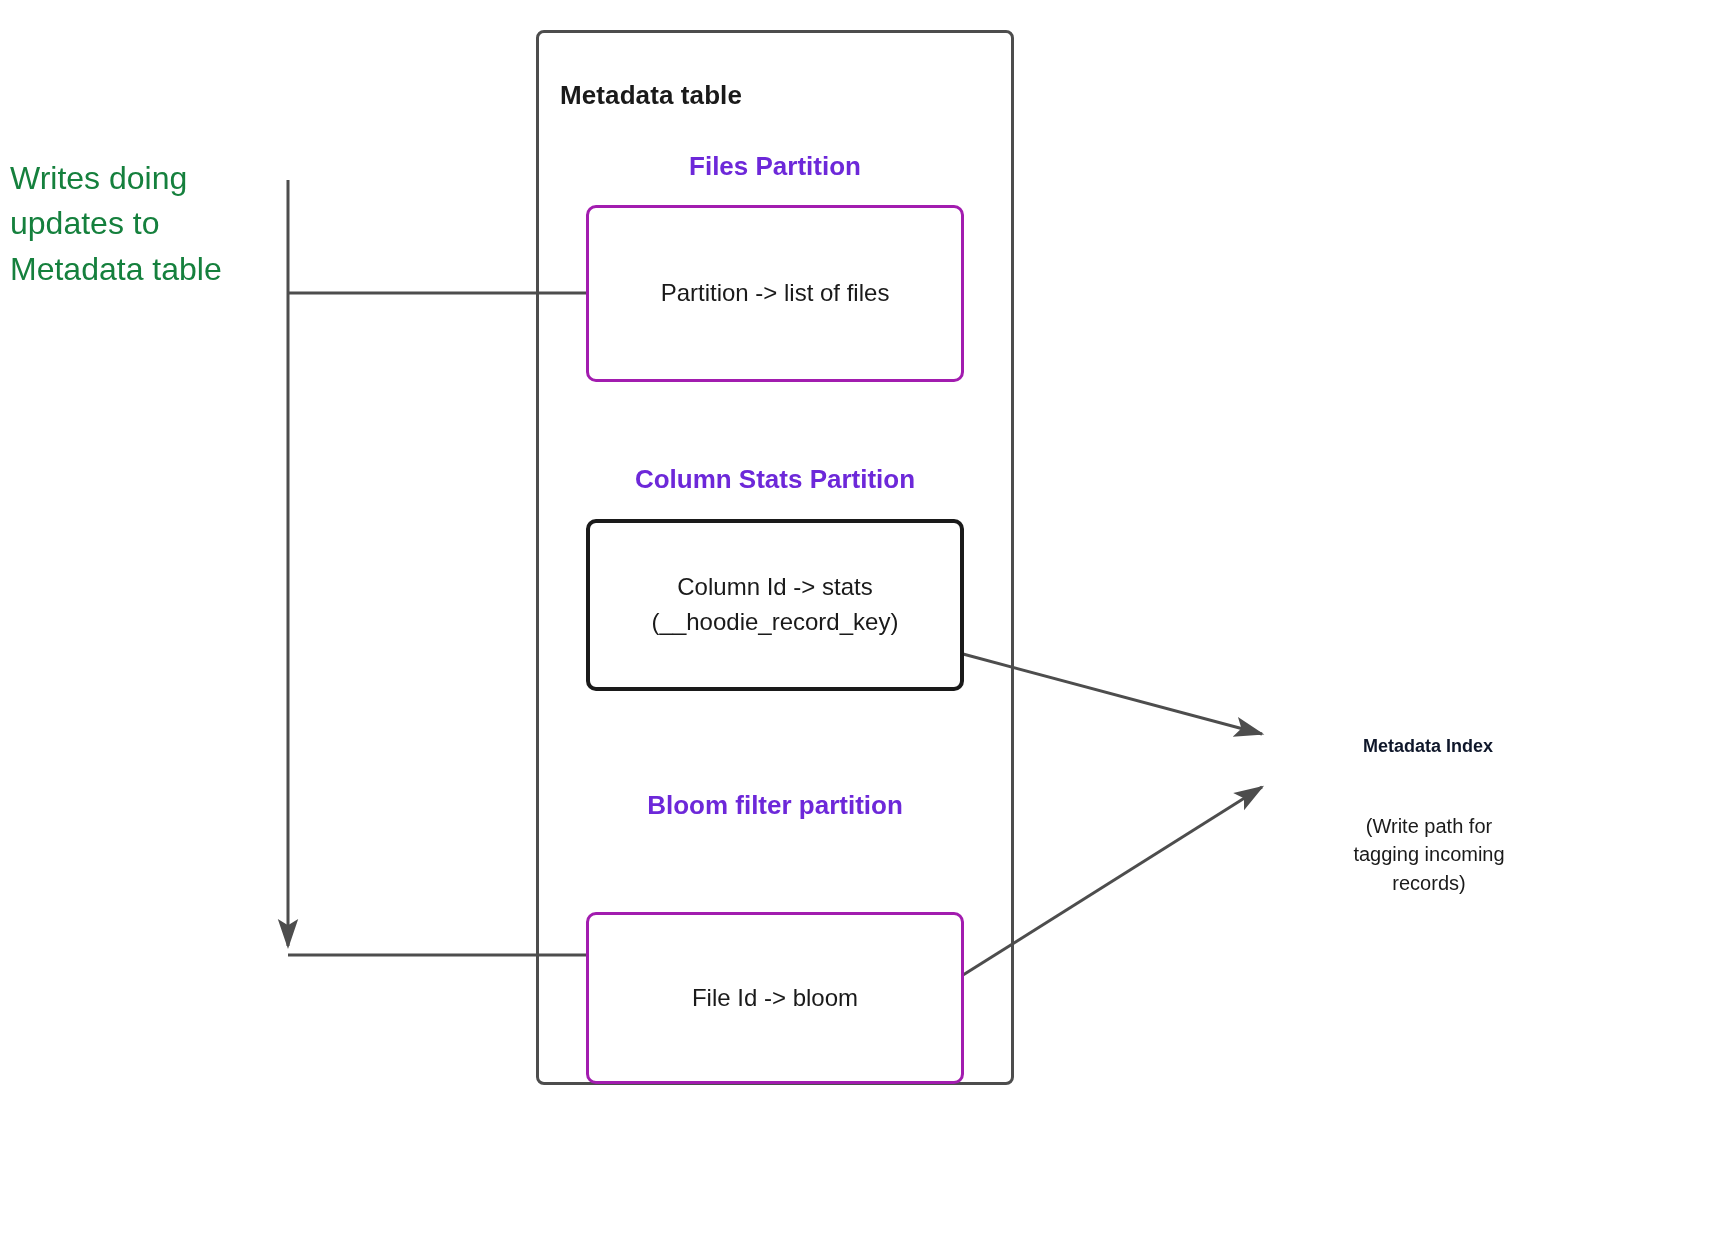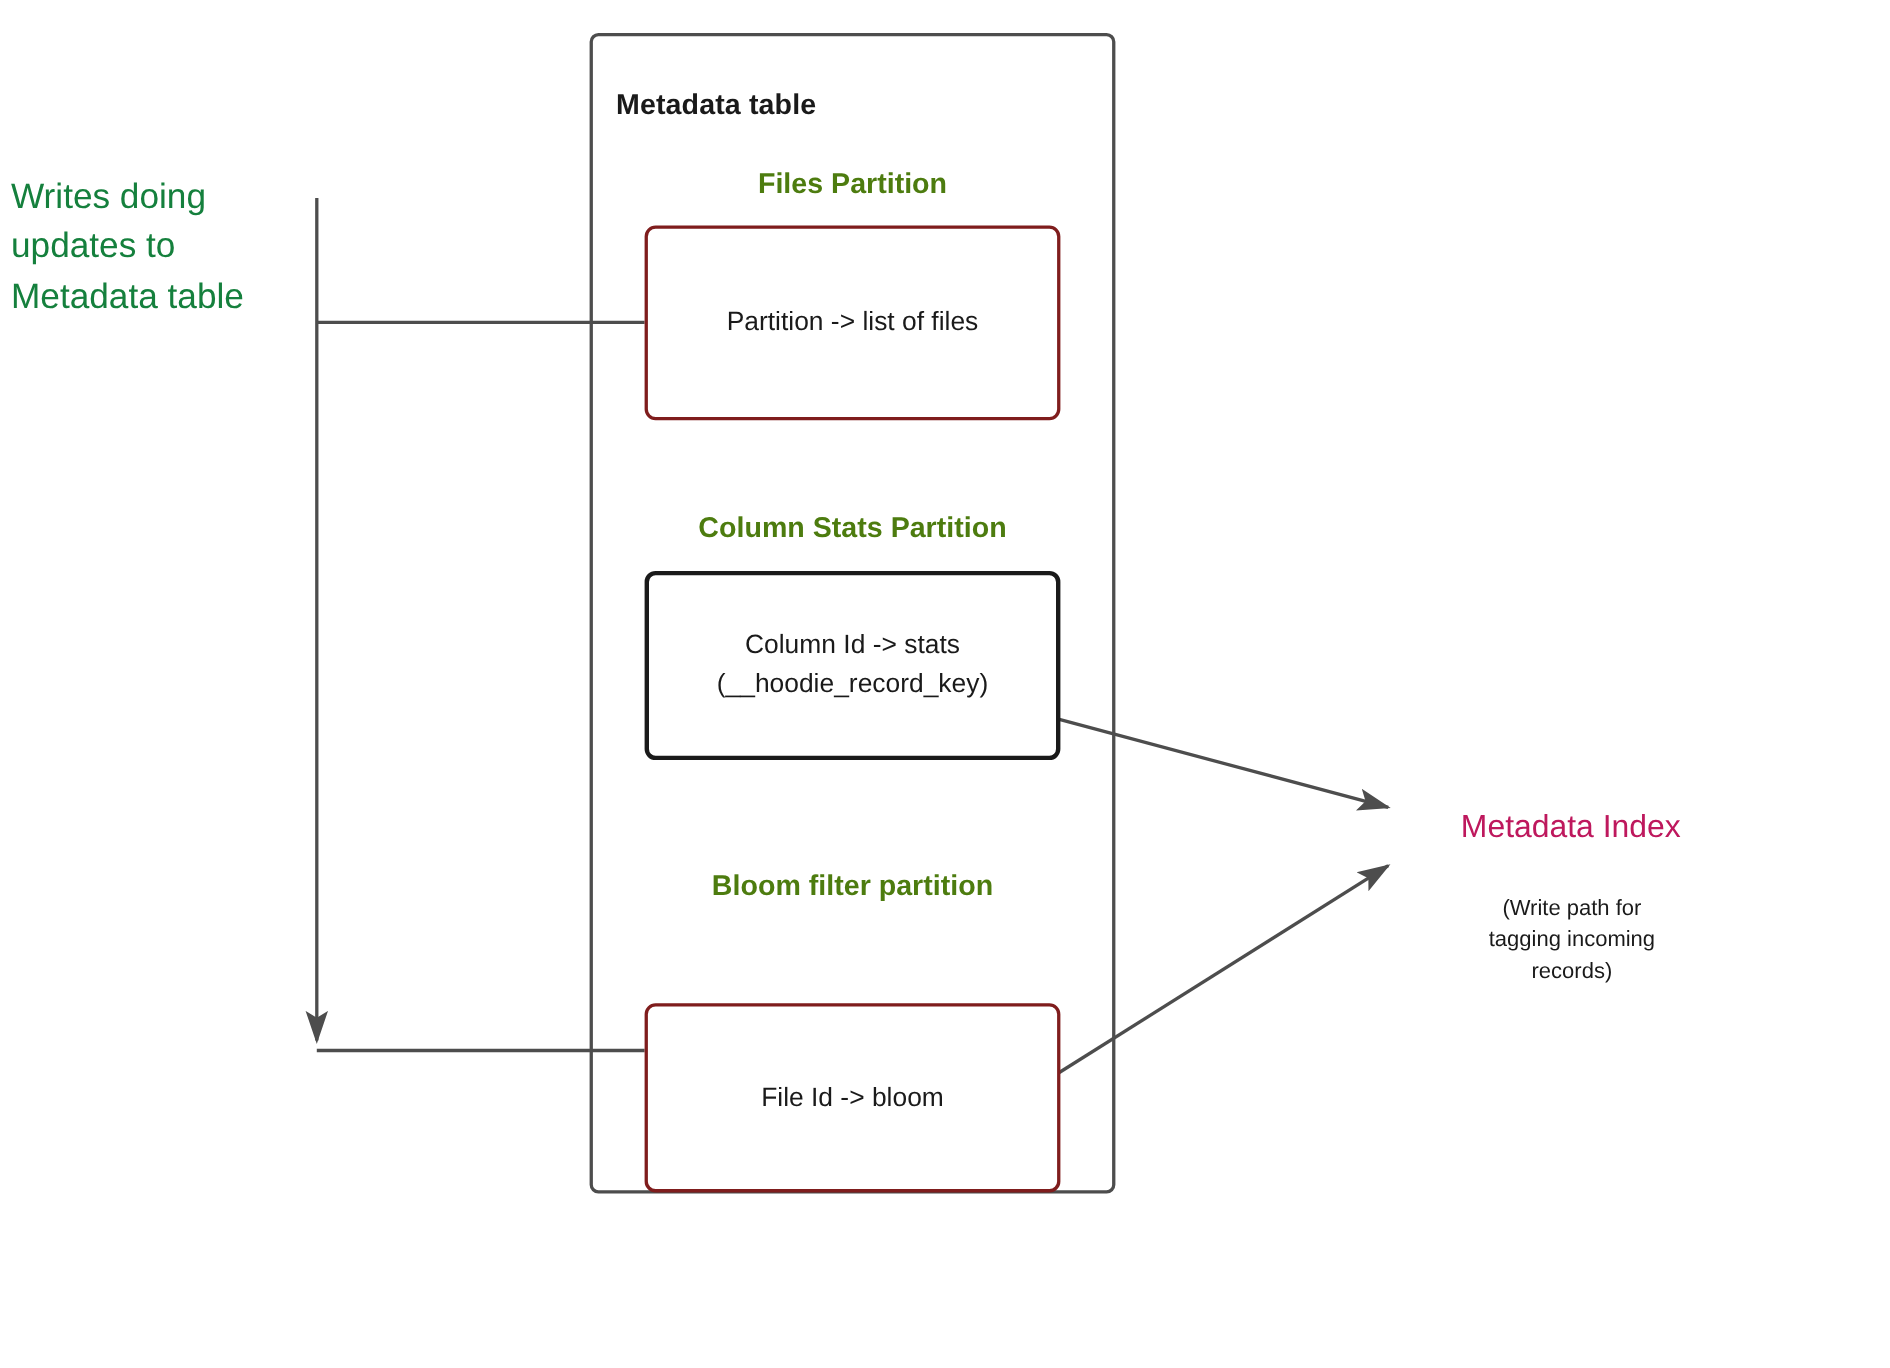--- a/index.html
+++ b/index.html
@@ -48,31 +48,31 @@
     white-space: nowrap;
   }
 
   
   .sec-head {
     position: absolute;
     width: 380px;
     text-align: center;
     font-size: 26px;
     font-weight: bold;
-    color: #4d7c0f;
+    color: #6d28d9;
     line-height: 1.45;
   }
   .sec-files   { left: 585px; top: 148px; }
   .sec-stats   { left: 585px; top: 461px; }
   .sec-bloom   { left: 585px; top: 787px; }
 
   
   .inner-box {
     position: absolute;
-    border: 3px solid #7f1d1d;
+    border: 3px solid #a21caf;
     border-radius: 10px;
     background: transparent;
     box-sizing: border-box;
     display: flex;
     align-items: center;
     justify-content: center;
   }
   .inner-box .box-text {
     font-size: 24px;
     color: #1a1a1a;
@@ -115,23 +115,23 @@
     white-space: pre-line;
   }
 
   
   .mi-title {
     position: absolute;
     left: 1283px;
     top: 736px;
     width: 290px;
     text-align: center;
-    font-size: 29px;
-    font-weight: normal;
-    color: #be185d;
+    font-size: 18px;
+    font-weight: bold;
+    color: #0f172a;
     white-space: nowrap;
   }
   .mi-caption {
     position: absolute;
     left: 1300px;
     top: 812px;
     width: 258px;
     text-align: center;
     font-size: 20px;
     color: #1a1a1a;

